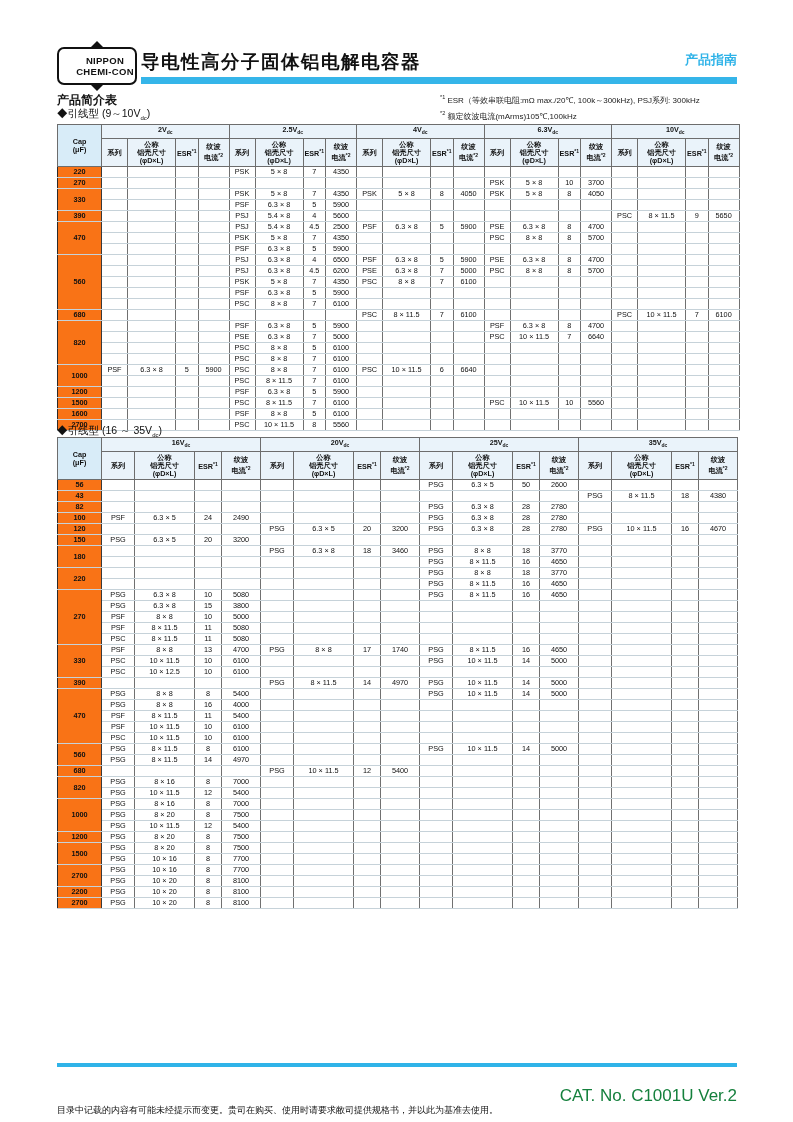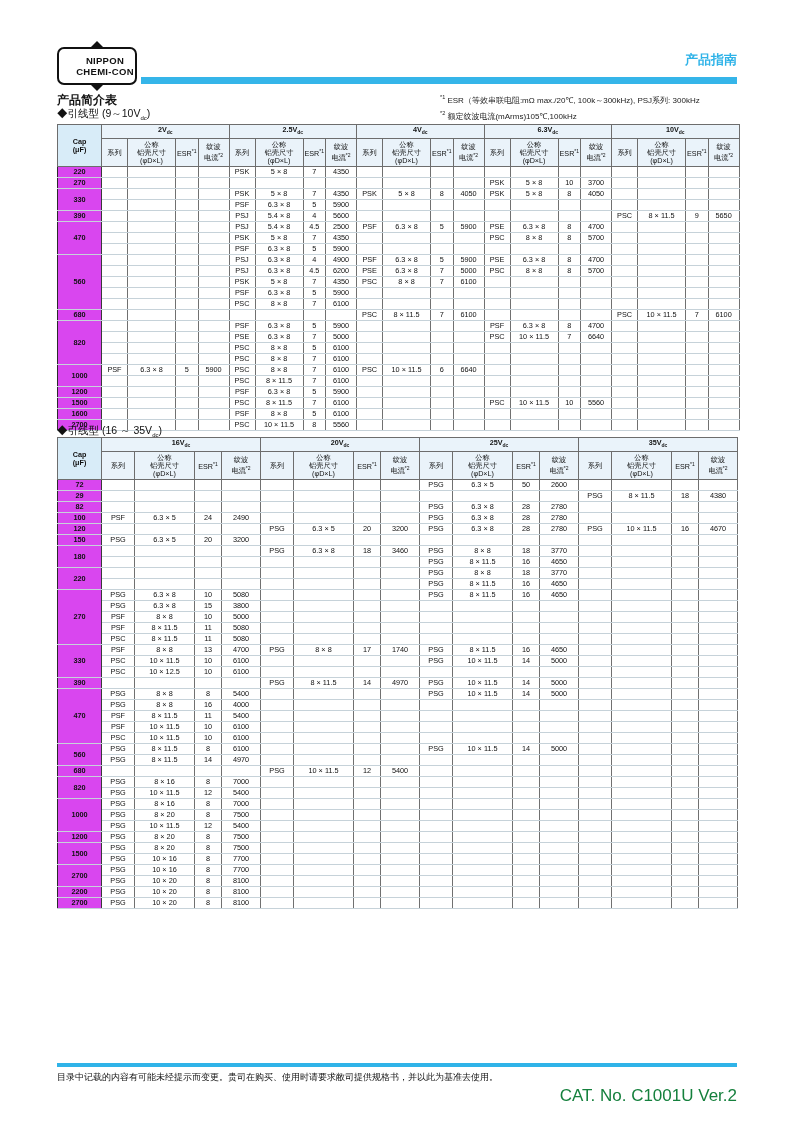--- a/index.html
+++ b/index.html
@@ -25,48 +25,49 @@
   .sec-title sub,.intro-label sub{font-size:6px;}
   .notes{position:absolute;left:440px;top:91px;font-size:8px;line-height:13px;color:#222;}
   .notes sup{font-size:5.5px;}
 
   
   table{border-collapse:collapse;table-layout:fixed;position:absolute;left:57px;background:#fff;
         border:1.8px solid #2b2b2b;}
   #table1{top:124px;}
   #table2{top:437px;}
   th,td{overflow:hidden;padding:0 1px;text-align:center;vertical-align:middle;}
-  thead th{background:#EAF3FA;border:1px solid #6d6d6d;font-size:7.2px;font-weight:normal;color:#111;line-height:8px;}
+  thead th{background:#EAF3FA;border:1px solid #6d6d6d;font-size:7.2px;font-weight:bold;color:#111;line-height:8px;}
   thead tr.volt-row th{height:13px;font-weight:bold;}
   thead tr.sub-row th{height:27px;}
   thead th .pre{white-space:pre-line;}
   thead th sup{font-size:5px;}
   thead th sub{font-size:5px;}
   th.cap-h{background:#D8ECF8;font-weight:bold;}
   tbody td{height:10px;font-size:7.3px;line-height:10px;border-left:1px solid #707070;border-right:1px solid #707070;
         border-top:1px solid #c6d2d9;border-bottom:1px solid #c6d2d9;color:#111;}
   tbody tr.grp td{border-top:1.5px solid #3a3a3a;}
   tbody td.gstart{border-left:1.5px solid #3a3a3a;}
-  tbody td.cap-cell{background:#d946ef;font-weight:bold;border-left:1.8px solid #2b2b2b;
+  tbody td.cap-cell{background:#f97316;font-weight:bold;border-left:1.8px solid #2b2b2b;
         border-right:1.5px solid #3a3a3a;}
 
   
   .footer-line{position:absolute;left:57px;top:1063px;width:680px;height:3.5px;background:#2FB3E8;}
-  .disclaimer{position:absolute;left:57px;top:1071px;font-size:9px;color:#111;}
+  .disclaimer{position:absolute;left:57px;top:1104px;font-size:9px;color:#111;}
   .cat-no{position:absolute;right:56px;top:1086px;font-size:17px;color:#15803d;}
 </style>
 </head>
 <body>
 
 <div class="page">
 
   <div class="logo">
     <span>NIPPON</span>
     <span>CHEMI-CON</span>
   </div>
+  <div class="doc-title">导电性高分子固体铝电解电容器</div>
   <div class="accent-bar"></div>
   <div class="badge">产品指南</div>
 
   <div class="intro-label">产品简介表</div>
 
   <div class="notes">
     <div><sup>*1</sup> <span>ESR（等效串联电阻:mΩ max./20℃, 100k～300kHz), PSJ系列: 300kHz</span></div>
     <div><sup>*2</sup> <span>额定纹波电流(mArms)105℃,100kHz</span></div>
   </div>
 
@@ -329,21 +330,21 @@
         </tr>
         <tr class="grp">
           <td rowspan="5" class="cap-cell">560</td>
           <td class="gstart"></td>
           <td></td>
           <td></td>
           <td></td>
           <td class="gstart">PSJ</td>
           <td>6.3 × 8</td>
           <td>4</td>
-          <td>4900</td>
+          <td>6500</td>
           <td class="gstart">PSF</td>
           <td>6.3 × 8</td>
           <td>5</td>
           <td>5900</td>
           <td class="gstart">PSE</td>
           <td>6.3 × 8</td>
           <td>8</td>
           <td>4700</td>
           <td class="gstart"></td>
           <td></td>
@@ -748,40 +749,40 @@
           <th><span class="pre">公称
 铝壳尺寸
 (φD×L)</span></th>
           <th>ESR<sup>*1</sup></th>
           <th><span class="pre">纹波
 电流</span><sup>*2</sup></th>
         </tr>
       </thead>
       <tbody>
         <tr class="grp">
-          <td rowspan="1" class="cap-cell">72</td>
+          <td rowspan="1" class="cap-cell">56</td>
           <td class="gstart"></td>
           <td></td>
           <td></td>
           <td></td>
           <td class="gstart"></td>
           <td></td>
           <td></td>
           <td></td>
           <td class="gstart">PSG</td>
           <td>6.3 × 5</td>
           <td>50</td>
           <td>2600</td>
           <td class="gstart"></td>
           <td></td>
           <td></td>
           <td></td>
         </tr>
         <tr class="grp">
-          <td rowspan="1" class="cap-cell">29</td>
+          <td rowspan="1" class="cap-cell">43</td>
           <td class="gstart"></td>
           <td></td>
           <td></td>
           <td></td>
           <td class="gstart"></td>
           <td></td>
           <td></td>
           <td></td>
           <td class="gstart"></td>
           <td></td>

